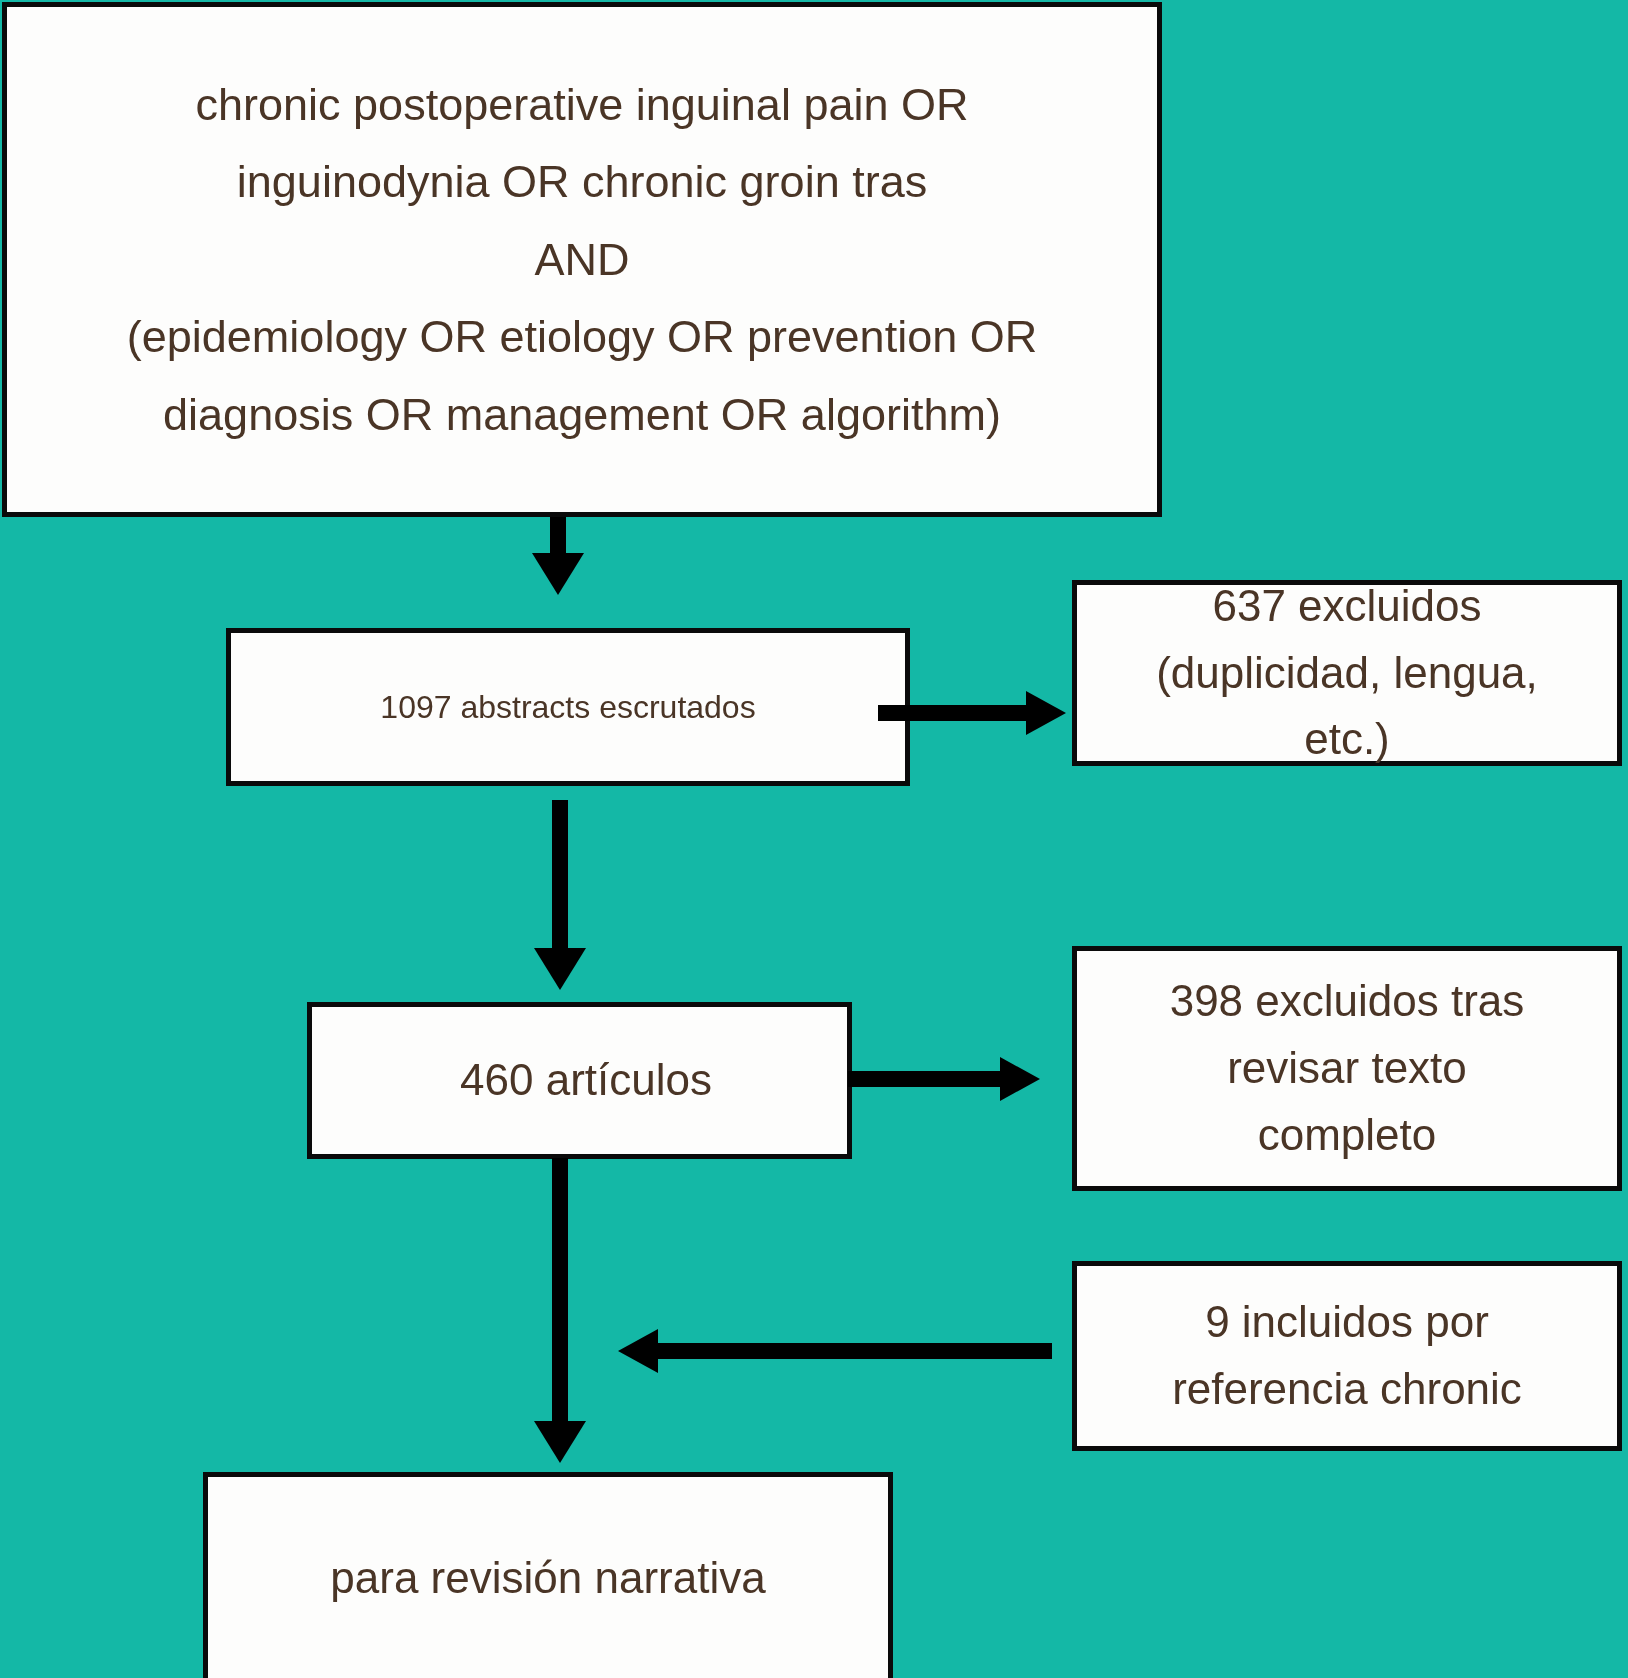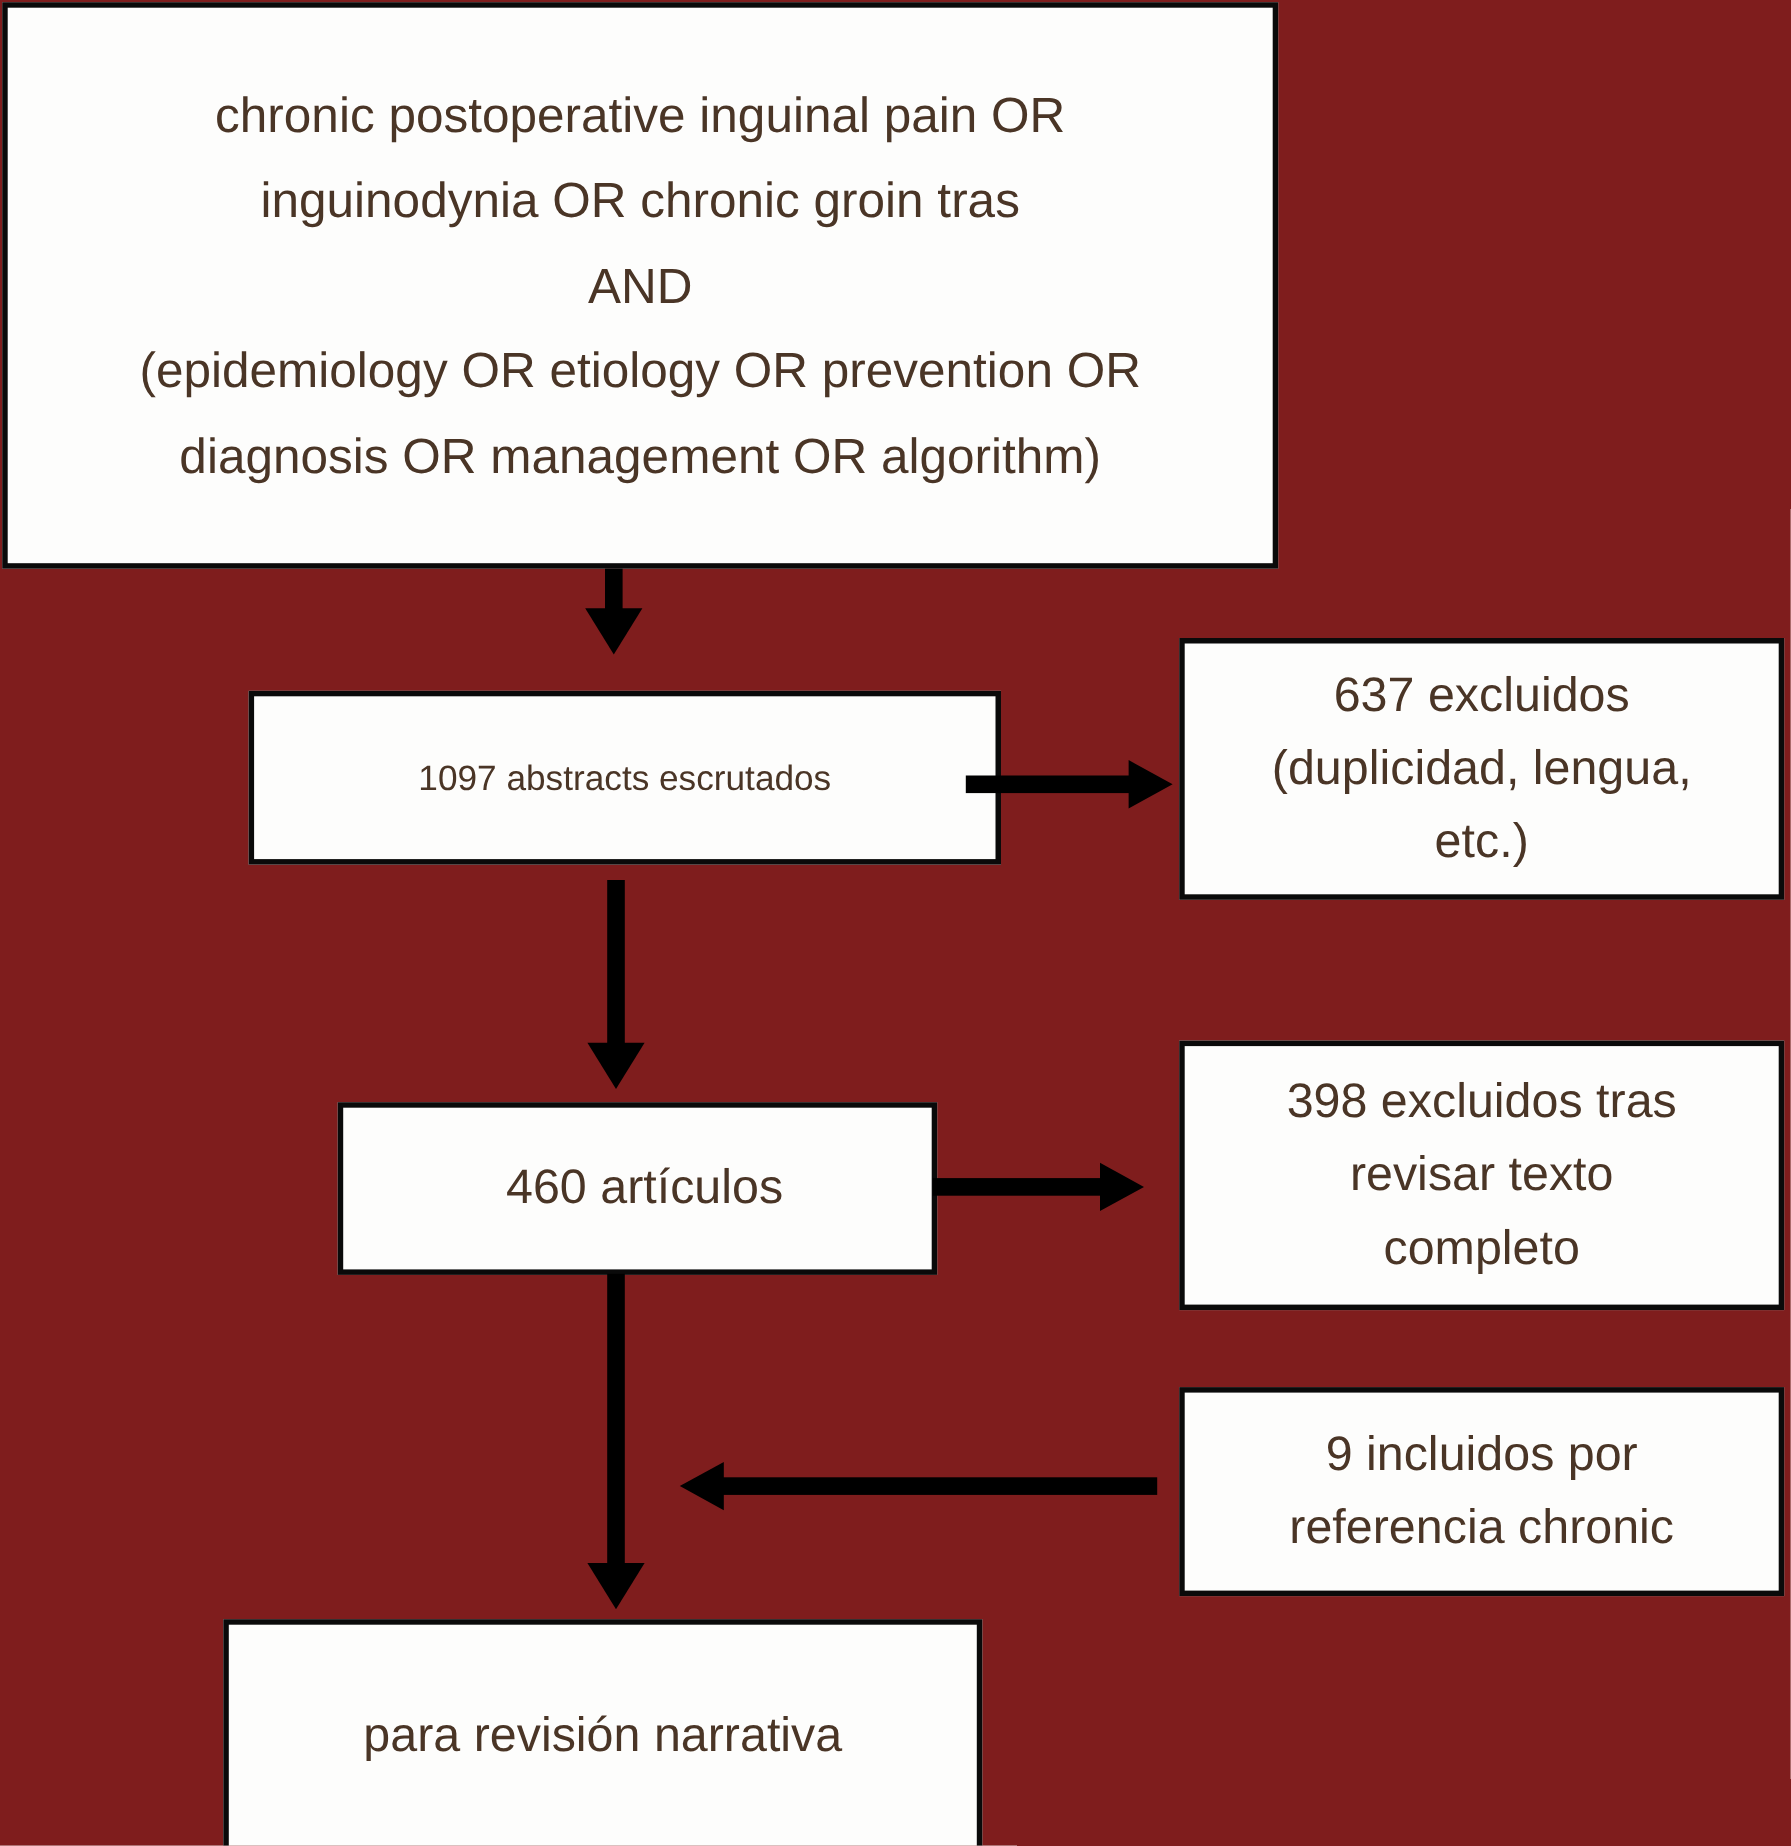--- a/index.html
+++ b/index.html
@@ -4,21 +4,21 @@
 <style>
   html, body {
     margin: 0;
     padding: 0;
     background: #ffffff;
   }
   #canvas {
     position: relative;
     width: 1628px;
     height: 1678px;
-    background: #7f1d1d;
+    background: #14b8a6;
     overflow: hidden;
     font-family: "Liberation Sans", sans-serif;
   }
   .box {
     position: absolute;
     box-sizing: border-box;
     border: 5px solid #0a0a0a;
     background: #fdfdfc;
     display: flex;
     flex-direction: column;
@@ -29,21 +29,21 @@
     line-height: 1.52;
   }
   .box .line {
     display: block;
     width: 100%;
   }
 
   
   #box-query       { left: 2px;    top: 2px;    width: 1160px; height: 515px;  font-size: 45px; line-height: 1.72; }
   #box-screened    { left: 226px;  top: 628px;  width: 684px;  height: 158px;  font-size: 32px; }
-  #box-excl-dup    { left: 1072px; top: 580px;  width: 550px;  height: 238px;  font-size: 44px; }
+  #box-excl-dup    { left: 1072px; top: 580px;  width: 550px;  height: 186px;  font-size: 44px; }
   #box-articles    { left: 307px;  top: 1002px; width: 545px;  height: 157px;  font-size: 44px; padding-left: 13px; }
   #box-excl-full   { left: 1072px; top: 946px;  width: 550px;  height: 245px;  font-size: 44px; }
   #box-cross-ref   { left: 1072px; top: 1261px; width: 550px;  height: 190px;  font-size: 44px; align-items: center; }
   #box-selected    { left: 203px;  top: 1472px; width: 690px;  height: 212px;  font-size: 44px; }
 
   
   .arrow { position: absolute; }
   .arrow .shaft-v {
     position: absolute;
     left: 50%;

